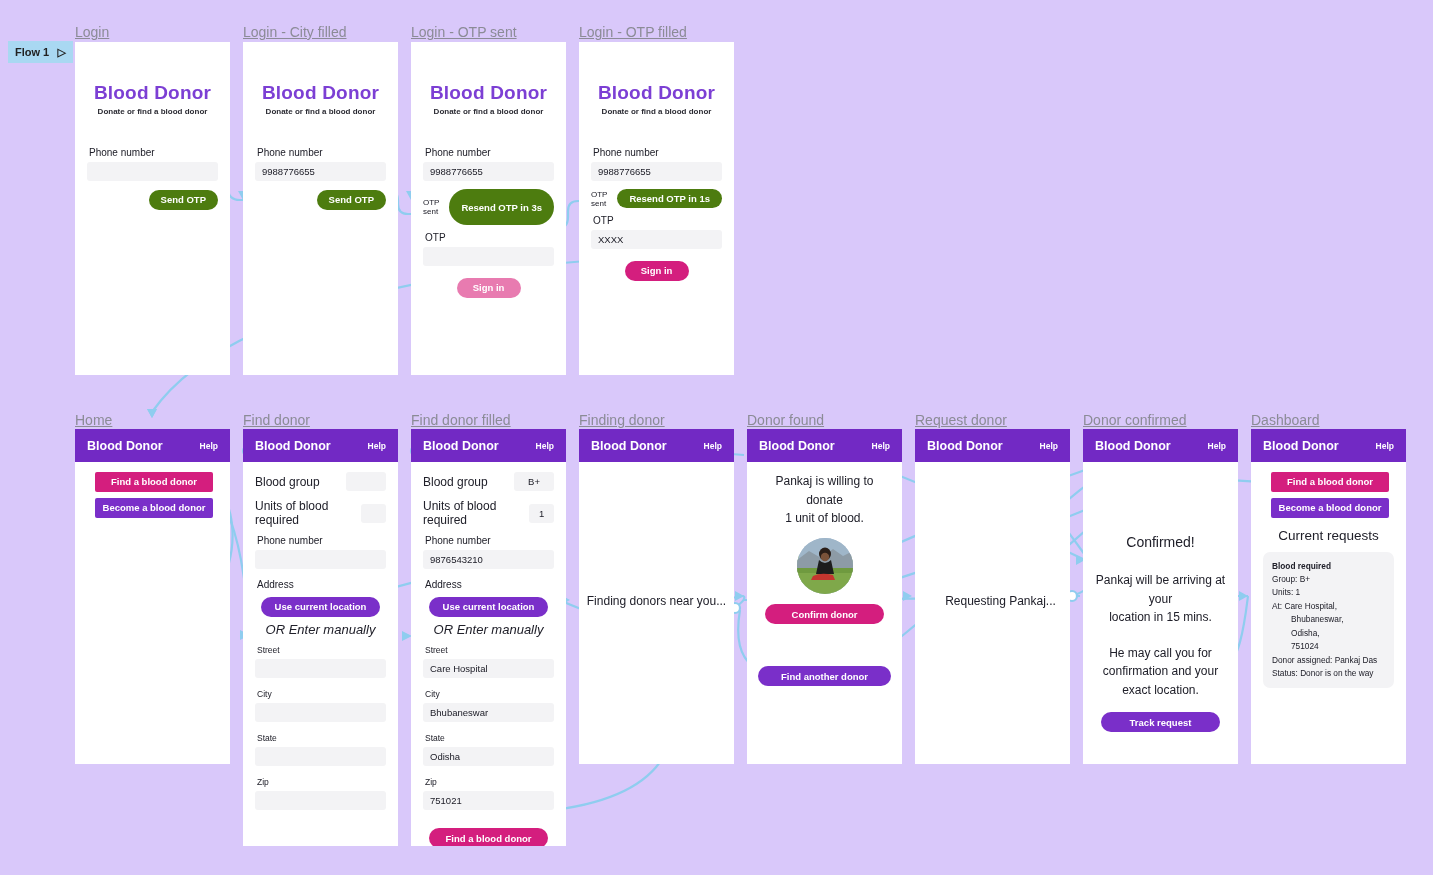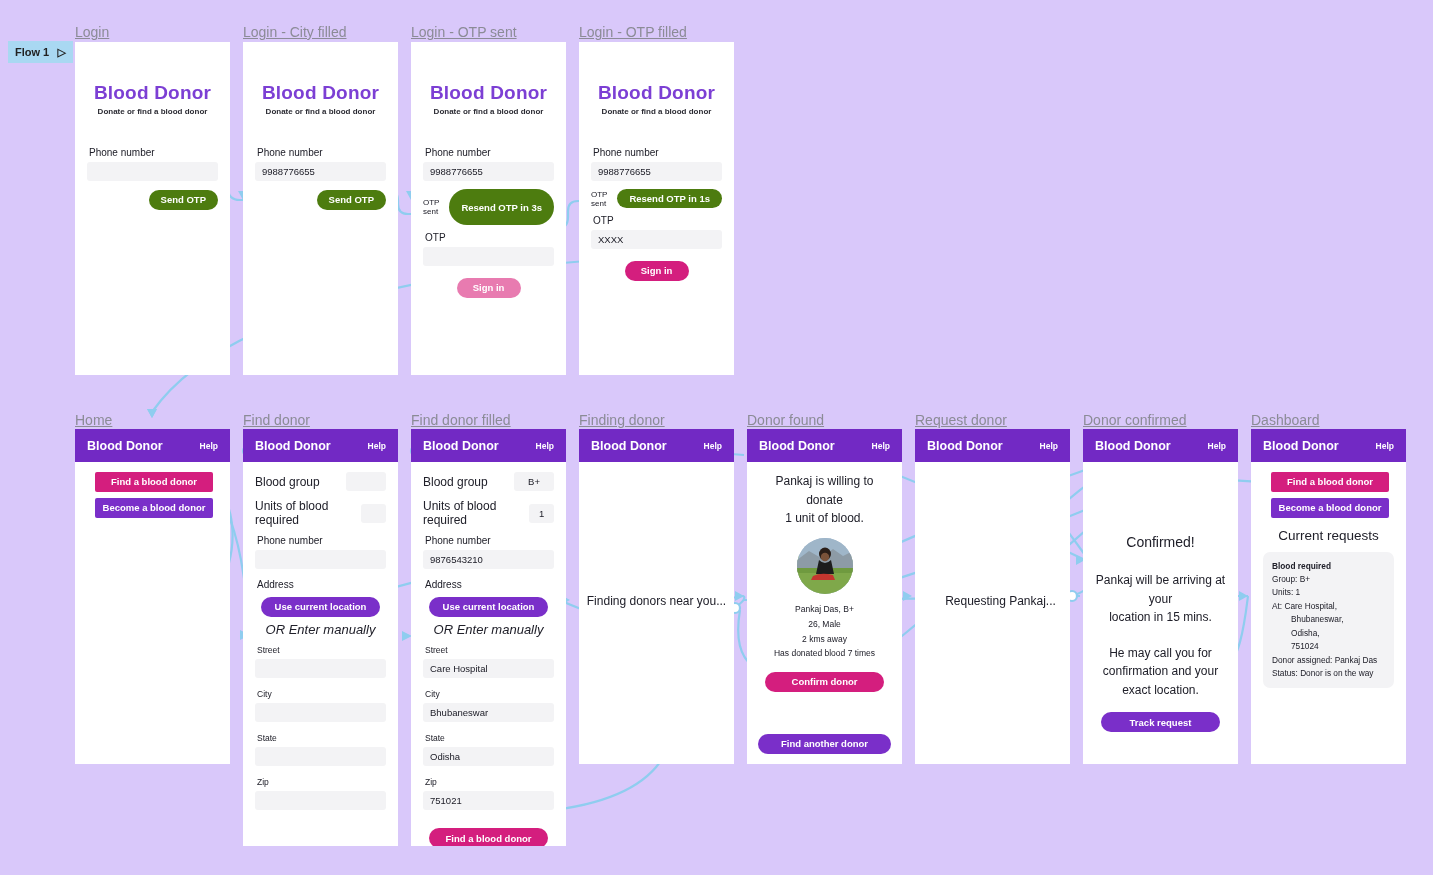--- a/index.html
+++ b/index.html
@@ -404,26 +404,20 @@
           <rect width="56" height="56" fill="#9fb6c9"></rect>
           <path d="M0,22 L12,13 L24,20 L36,11 L46,18 L56,13 L56,34 L0,34 Z" fill="#8d9ba6"></path>
           <rect y="30" width="56" height="26" fill="#7fa84a"></rect>
           <rect y="30" width="56" height="5" fill="#6f9a3f"></rect>
           <ellipse cx="28" cy="16" rx="6" ry="6.5" fill="#2a1e18"></ellipse>
           <path d="M22,22 q6,6 12,0 l3,14 l-18,0 z" fill="#1d1d1d"></path>
           <path d="M16,38 q8,-4 20,-1 l2,5 l-24,0 z" fill="#c4362f"></path>
           <circle cx="28" cy="19" r="4.2" fill="#7a5239"></circle>
         </svg>
       </div>
-      <div class="center-text" style="font-size:8.5px; line-height:1.75;">
-        <div>Pankaj Das, B+</div>
-        <div>26, Male</div>
-        <div>2 kms away</div>
-        <div>Has donated blood 7 times</div>
-      </div>
       <div style="text-align:center; margin-top:10px;">
         <button class="btn btn-pink" style="width:119px;">Confirm donor</button>
       </div>
       <div style="text-align:center; margin-top:5px;">
         <button class="btn btn-purple-deep" style="width:133px;margin-top:37px;">Find another donor</button>
       </div>
     </div>
   </div>
 
   <div class="frame-label" style="left:915px; top:412px;">Request donor</div>

